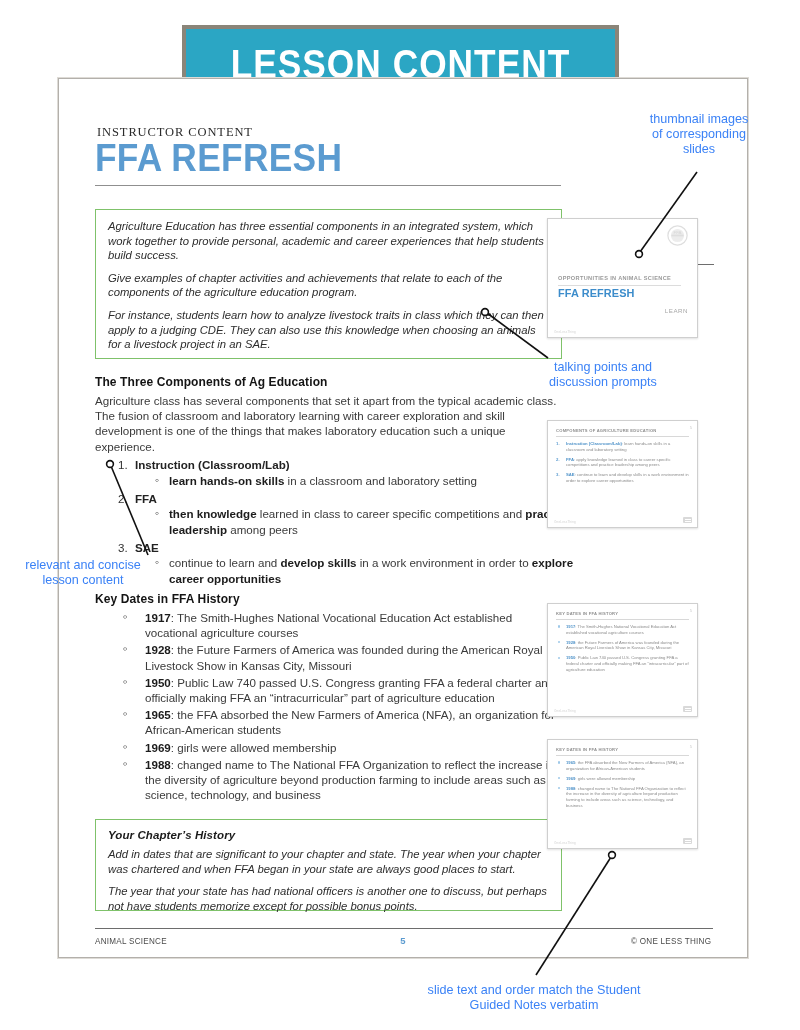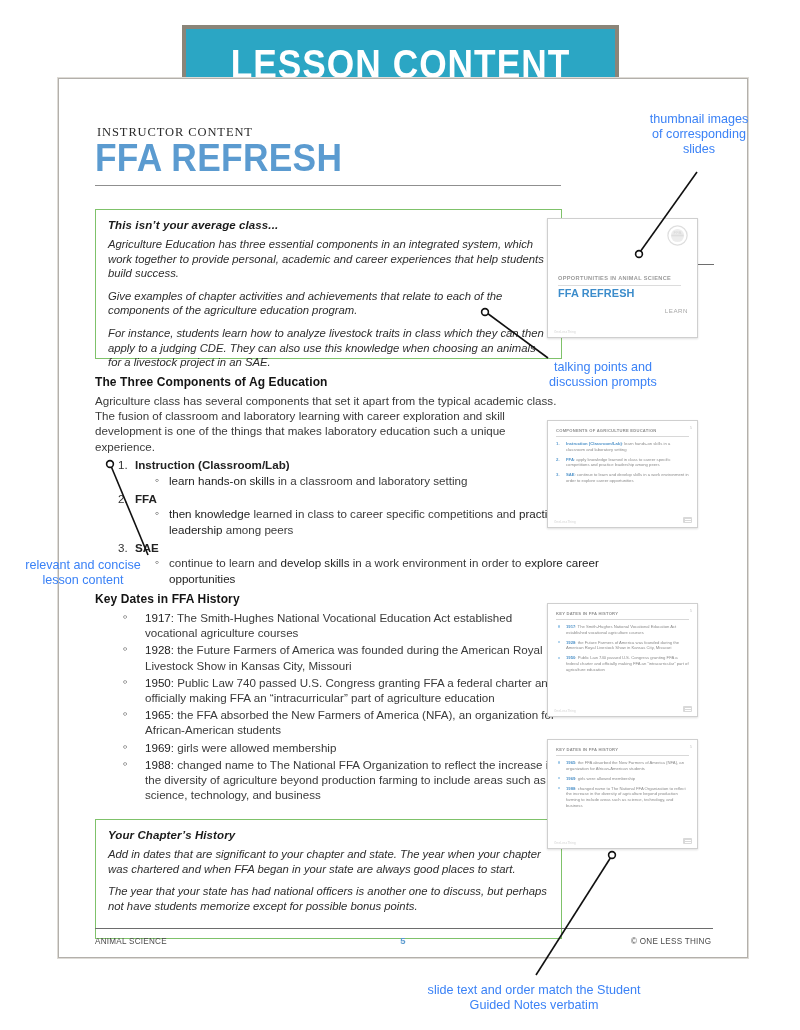--- a/index.html
+++ b/index.html
@@ -51,21 +51,21 @@
   #easel-wrap{position:absolute;left:505px;top:168px;width:150px;height:34px;}
   #easel-line-l{position:absolute;left:0;top:17px;width:22px;border-top:1px solid #6e6e6e;}
   #easel-line-r{position:absolute;left:62px;top:17px;width:88px;border-top:1px solid #6e6e6e;}
   #easel-icon{position:absolute;left:20px;top:0;width:44px;height:34px;}
 
   
   .green-box{
     position:absolute;border:1px solid #7fc26a;background:#fff;box-sizing:border-box;
   }
   #intro-box{left:36px;top:130px;width:467px;height:150px;}
-  #chapter-box{left:36px;top:740px;width:467px;height:120px;}
+  #chapter-box{left:36px;top:740px;width:467px;height:92px;}
   .gb-head{
     font-style:italic;font-weight:bold;font-size:11.5px;color:#1a1a1a;
     margin:0 0 6px 0;letter-spacing:.1px;
   }
   .gb-p{
     font-style:italic;font-size:11.3px;line-height:14.6px;color:#2d2d2d;
     margin:0 0 8px 0;
   }
   .gb-p:last-child{margin-bottom:0;}
   .gb-pad{padding:9px 12px 0 12px;}
@@ -92,21 +92,21 @@
   }
   ol.num-list>li::marker{font-weight:normal;color:#333;}
   ul.sub-list{margin:0 0 3px 0;padding:0 0 0 20px;list-style:none;}
   ul.sub-list>li{
     font-weight:normal;font-size:11.6px;line-height:15.2px;color:#3a3a3a;
     position:relative;padding-left:14px;
   }
   ul.sub-list>li::before{
     content:"\25E6";position:absolute;left:0;top:0;color:#3a3a3a;font-size:12px;
   }
-  .b{font-weight:normal;color:#1c1c1c;text-align:center;}
+  .b{font-weight:bold;color:#1c1c1c;text-align:center;}
 
   ul.date-list{
     position:absolute;left:62px;top:531px;width:444px;
     margin:0;padding:0;list-style:none;
   }
   ul.date-list>li{
     position:relative;padding-left:24px;margin-bottom:2px;
     font-size:11.6px;line-height:15.2px;color:#3a3a3a;
   }
   ul.date-list>li::before{
@@ -214,21 +214,20 @@
       <circle cx="14" cy="9" r="2.6" fill="none" stroke="#7d7d7d" stroke-width="1.6"></circle>
       <path d="M16 11 L21 15" stroke="#7d7d7d" stroke-width="1.6"></path>
       <path d="M27 18 L31.5 10 L36 18 Z" fill="none" stroke="#7d7d7d" stroke-width="1.6"></path>
       <path d="M12 15 L12 18" stroke="#7d7d7d" stroke-width="1.6"></path>
       <path d="M22 22 L22 27 M22 27 L13 33 M22 27 L31 33 M9 29 L35 29" stroke="#7d7d7d" stroke-width="1.8" fill="none"></path>
     </svg>
   </div>
 
   <div id="intro-box" class="green-box">
     <div class="gb-pad">
-      <div class="gb-head">This isn’t your average class...</div>
       <p class="gb-p">Agriculture Education has three essential components in an integrated system, which work together to provide personal, academic and career experiences that help students build success.</p>
       <p class="gb-p">Give examples of chapter activities and achievements that relate to each of the components of the agriculture education program.</p>
       <p class="gb-p">For instance, students learn how to analyze livestock traits in class which they can then apply to a judging CDE. They can also use this knowledge when choosing an animals for a livestock project in an SAE.</p>
     </div>
   </div>
 
   <div class="sec-head" id="comp-head">The Three Components of Ag Education</div>
   <div id="comp-para">Agriculture class has several components that set it apart from the typical academic class. The fusion of classroom and laboratory learning with career exploration and skill development is one of the things that makes laboratory education such a unique experience.</div>
 
   <ol class="num-list">

